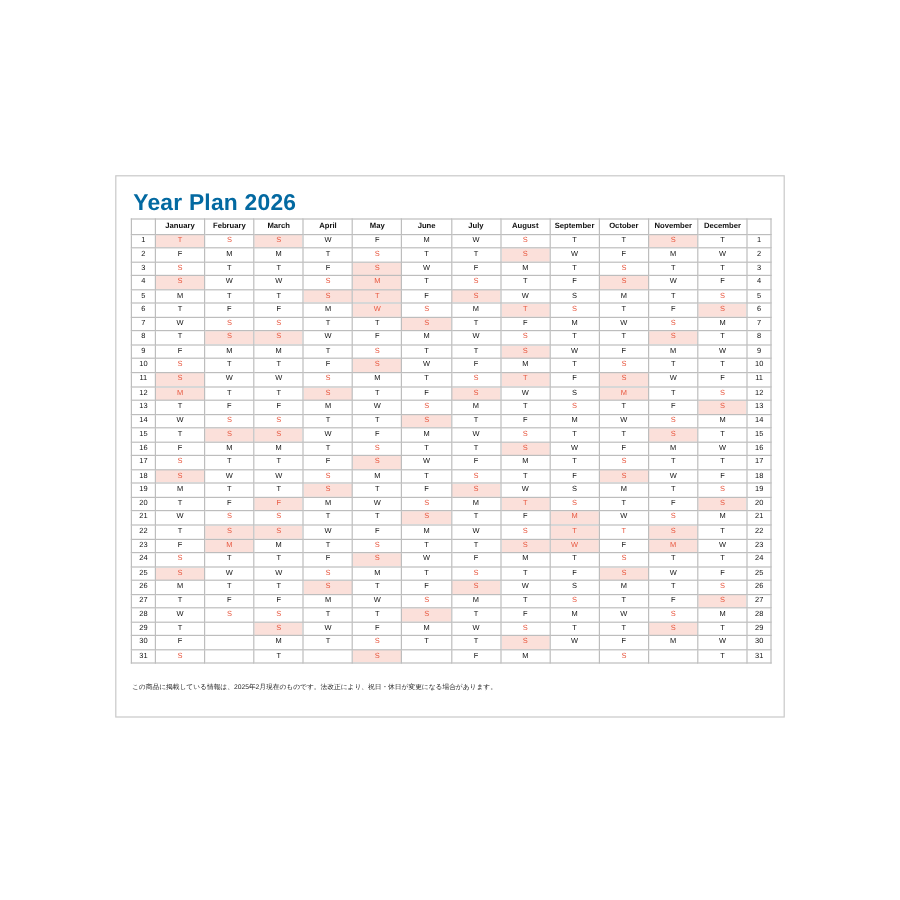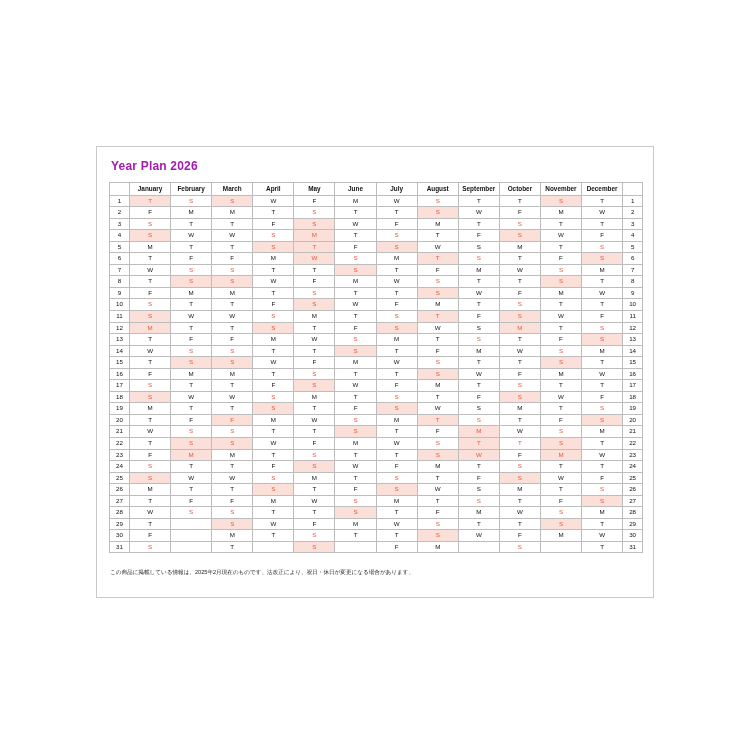--- a/index.html
+++ b/index.html
@@ -20,23 +20,23 @@
     width: 558px;
     height: 452px;
     background: #ffffff;
     border: 1px solid #c9c9c9;
     box-sizing: border-box;
   }
   .title {
     position: absolute;
     left: 14px;
     top: 12px;
-    font-size: 12px;
+    font-size: 19px;
     font-weight: bold;
-    color: #a21caf;
+    color: #0369a1;
     letter-spacing: 0.2px;
   }
   table.cal {
     position: absolute;
     left: 12px;
     top: 35px;
     border-collapse: collapse;
     table-layout: fixed;
     font-size: 6.2px;
     color: #111111;

